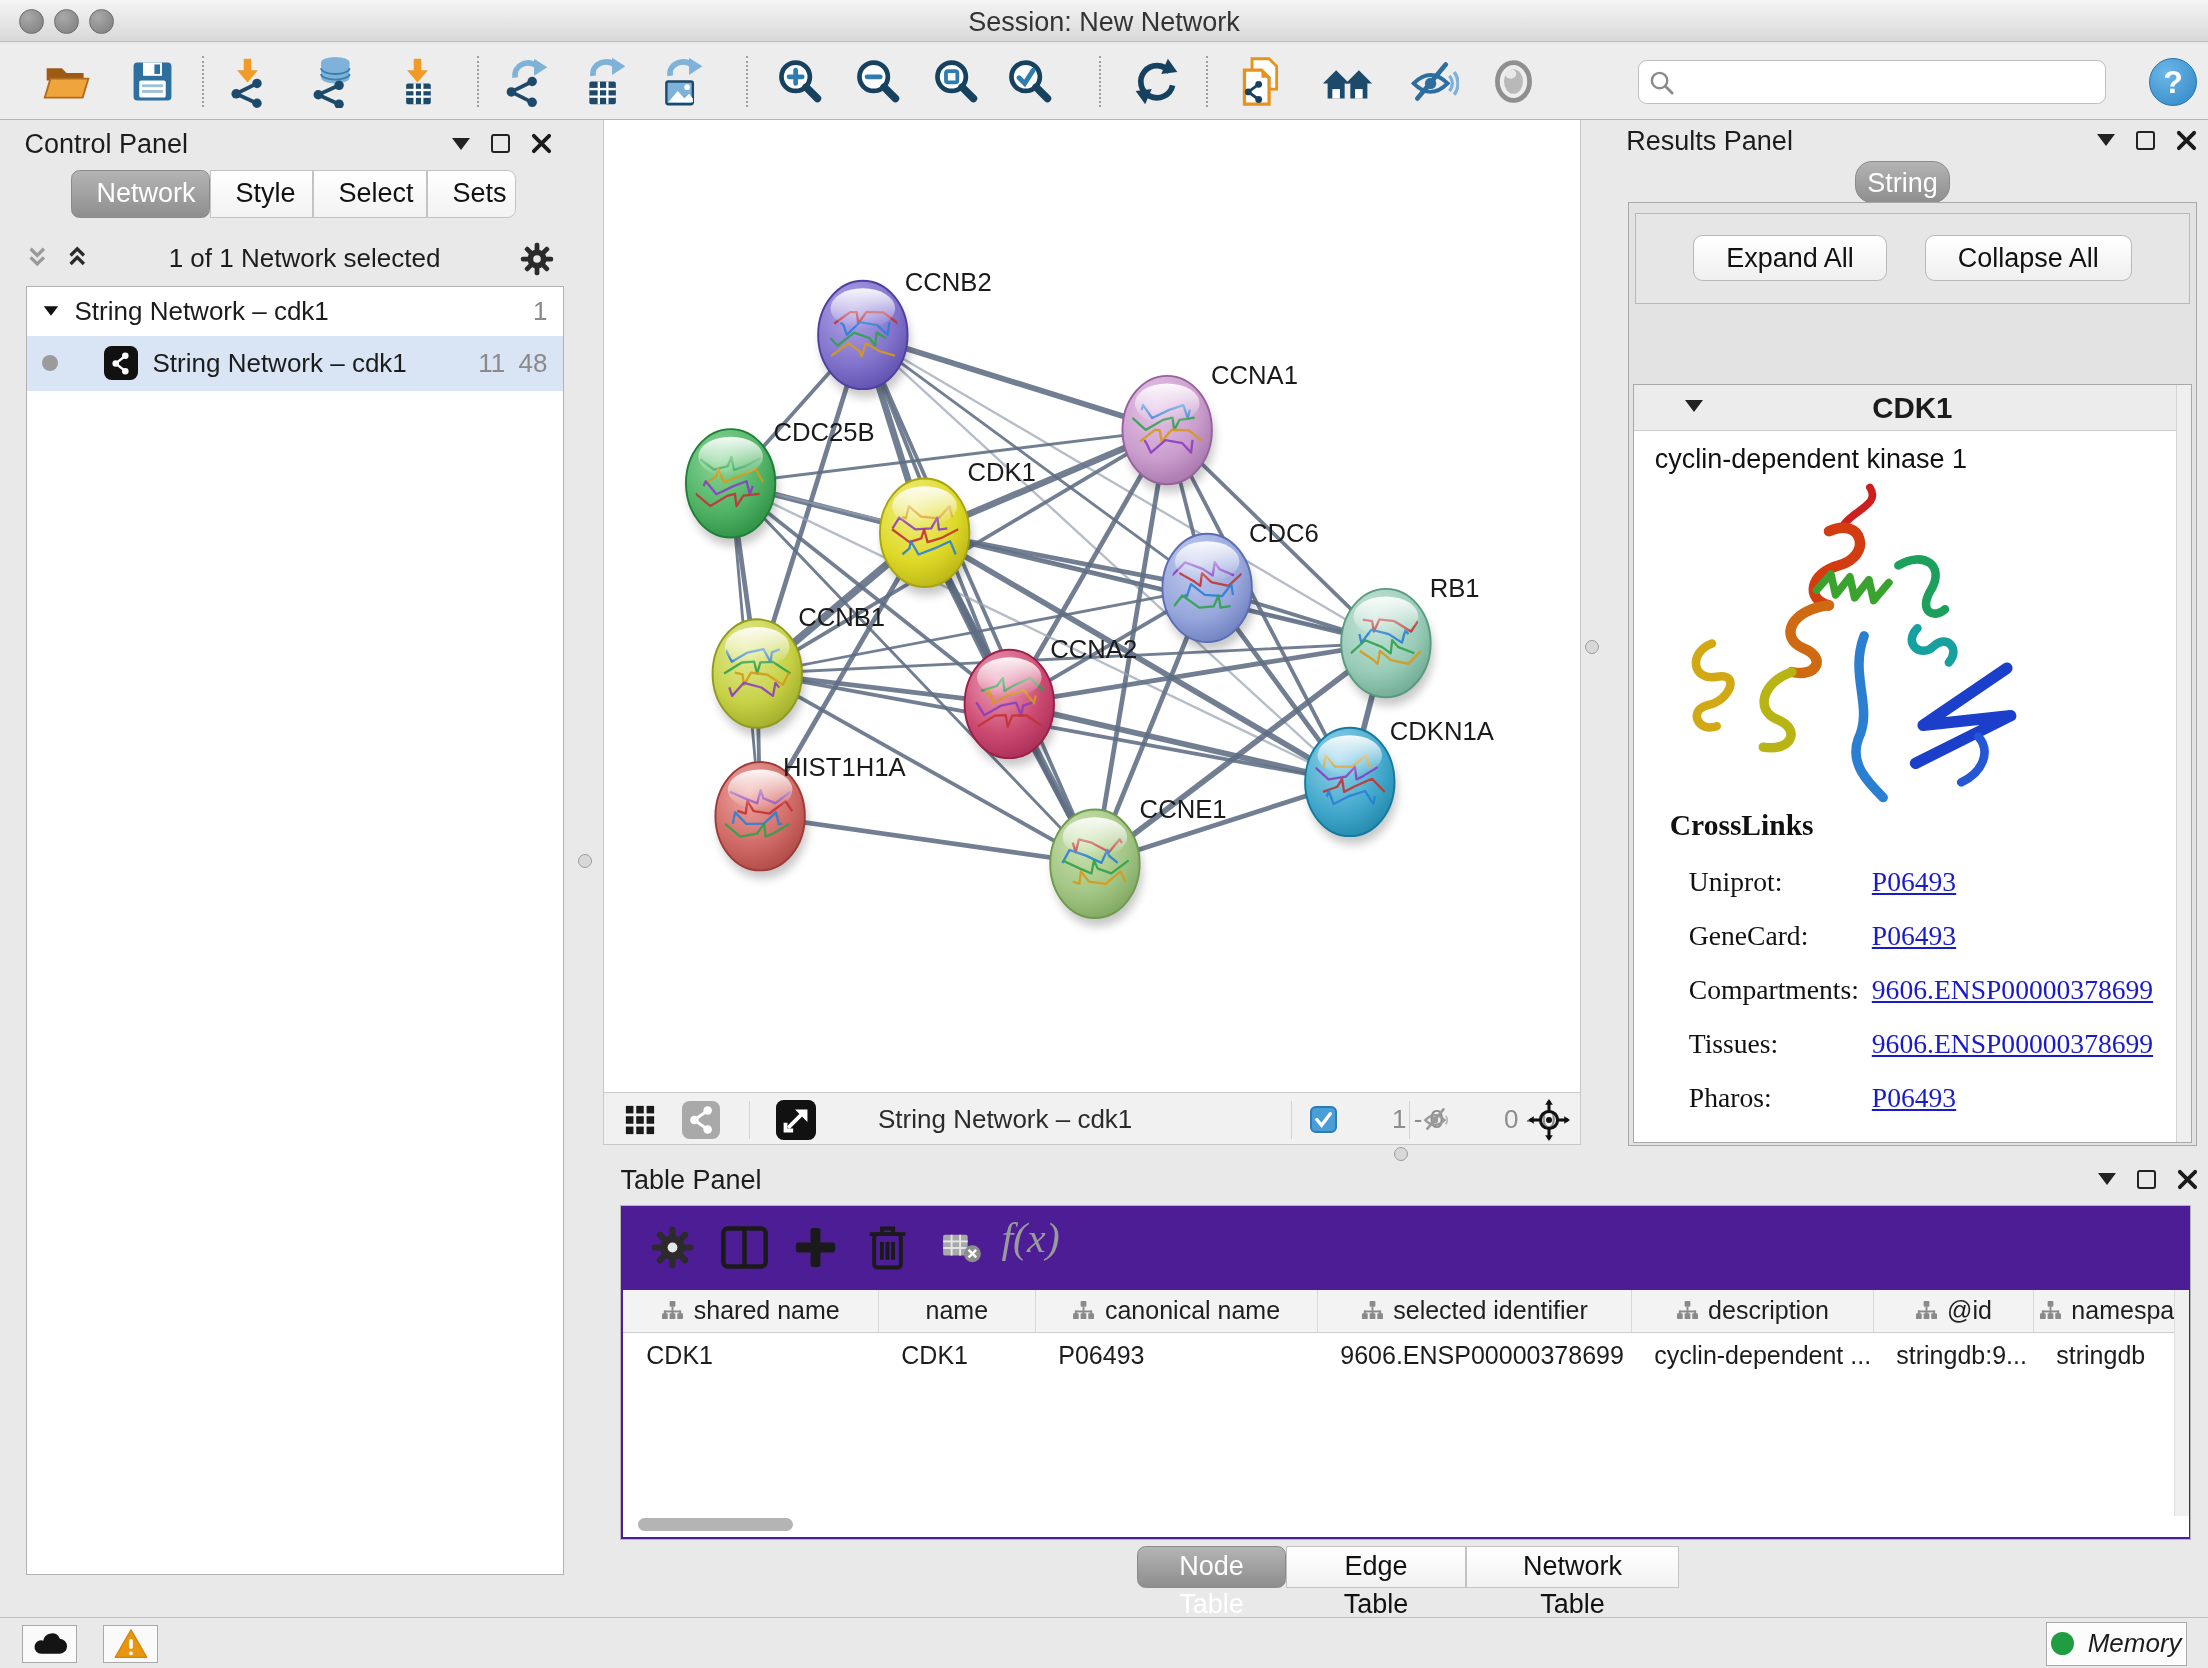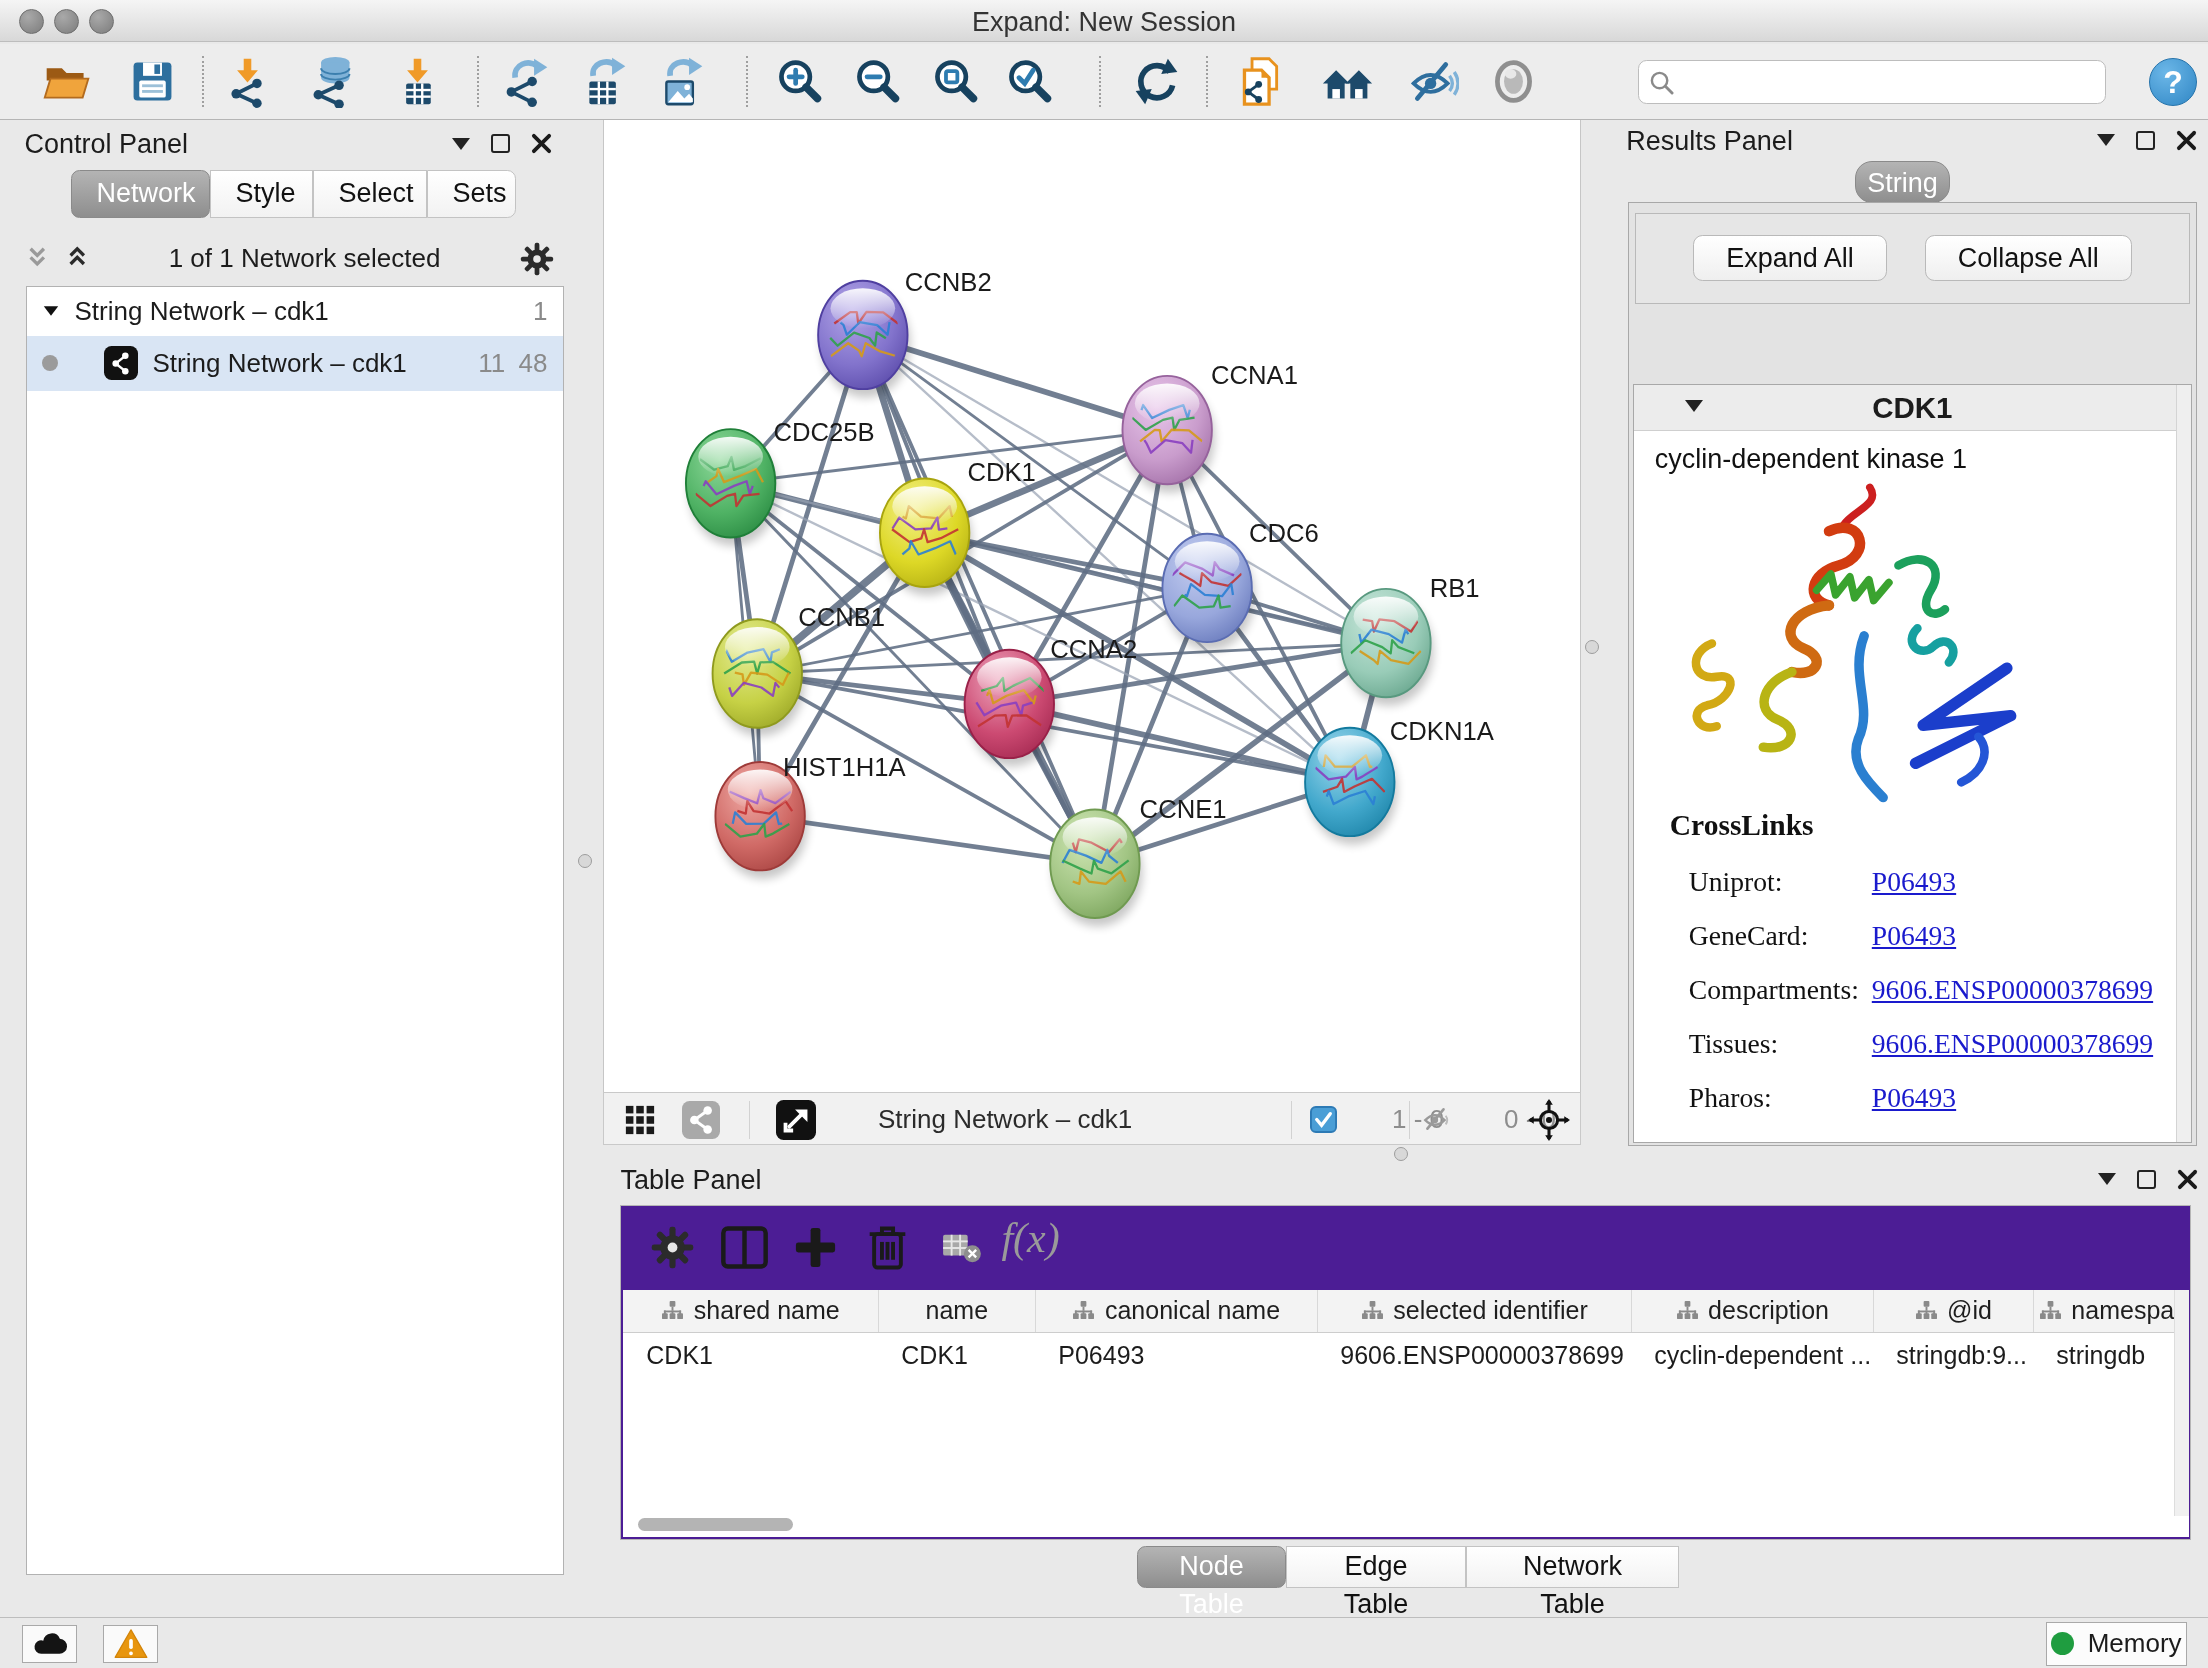--- a/index.html
+++ b/index.html
@@ -101,33 +101,33 @@
   .hcell{display:flex;align-items:center;justify-content:center;gap:9.5px;}
   .hscroll{position:absolute;left:14.3px;bottom:5.7px;width:155px;height:13.3px;border-radius:6.7px;background:#b4b4b4;}
   .vscroll{position:absolute;right:0;top:0;bottom:21px;width:15px;background:#f0f0f0;border-left:1px solid #ddd;}
   .tp-tabs{position:absolute;left:528px;top:387px;display:flex;}
   
   .statusbar{position:absolute;left:0;bottom:0;width:100%;height:51px;background:#e9e9e9;
     border-top:1.9px solid #bdbdbd;}
   .sb-btn{position:absolute;top:6.7px;width:55px;height:38px;background:#fafafa;border:1.9px solid #a9a9a9;
     display:flex;align-items:center;justify-content:center;}
   .memorybtn{position:absolute;right:21px;top:3.8px;width:141px;height:44px;background:#fcfcfc;
-    border:1.9px solid #a9a9a9;display:flex;align-items:center;justify-content:center;gap:13.3px;font-size:26px;}
+    border:1.9px solid #a9a9a9;display:flex;align-items:center;justify-content:center;gap:13.3px;font-size:26px;font-style:italic;}
   .memdot{width:23px;height:23px;border-radius:50%;background:#1f9d40;}
 </style>
 </head>
 <body>
 
 <div class="window">
 
   <div class="titlebar">
     <div class="tl" style="left:19px"></div>
     <div class="tl" style="left:54px"></div>
     <div class="tl" style="left:89px"></div>
-    <div class="title-text">Expand: New Session</div>
+    <div class="title-text">Session: New Network</div>
   </div>
 
   <div class="toolbar">
     <div class="tbi" style="left:41px">
       <svg viewBox="0 0 56 56">
           <path d="M6 14 h16 l5 5 h18 v8 H6z" fill="#9c5a14"></path>
           <path d="M10 25 h40 l-6 20 H4z" fill="#f0a43c" stroke="#b36b1e" stroke-width="2"></path>
         </svg>
     </div>
     <div class="tbi" style="left:126px">

